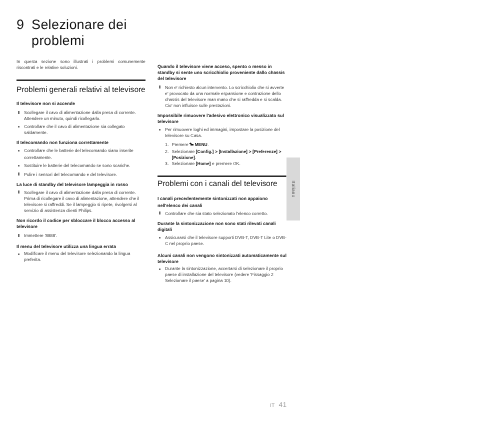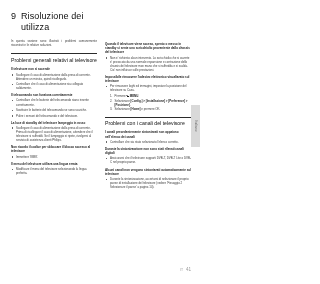--- a/index.html
+++ b/index.html
@@ -164,21 +164,21 @@
   .footer .lang{font-size:3.4px;letter-spacing:.3px;}
   .footer .pno{font-size:4.6px;}
 </style>
 </head>
 <body>
 
 <div class="page">
 
   <div class="chapter">
     <div class="chapter-num">9</div>
-    <div class="chapter-title">Risoluzione dei utilizza</div>
+    <div class="chapter-title">Selezionare dei problemi</div>
   </div>
 
   <div class="cols">
 
     <div class="col">
       <p class="intro">In questa sezione sono illustrati i problemi comunemente riscontrati e le relative soluzioni.</p>
 
       <div class="rule"></div>
       <h2 class="section-title">Problemi generali relativi al televisore</h2>
 

